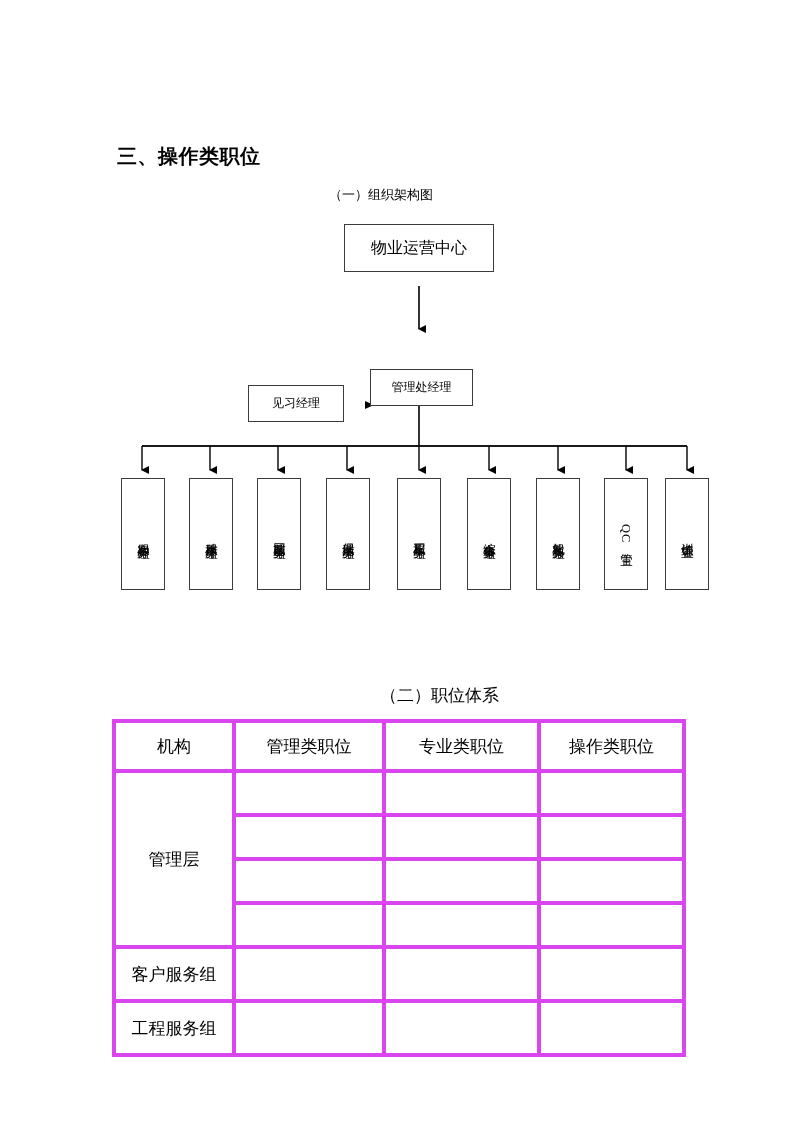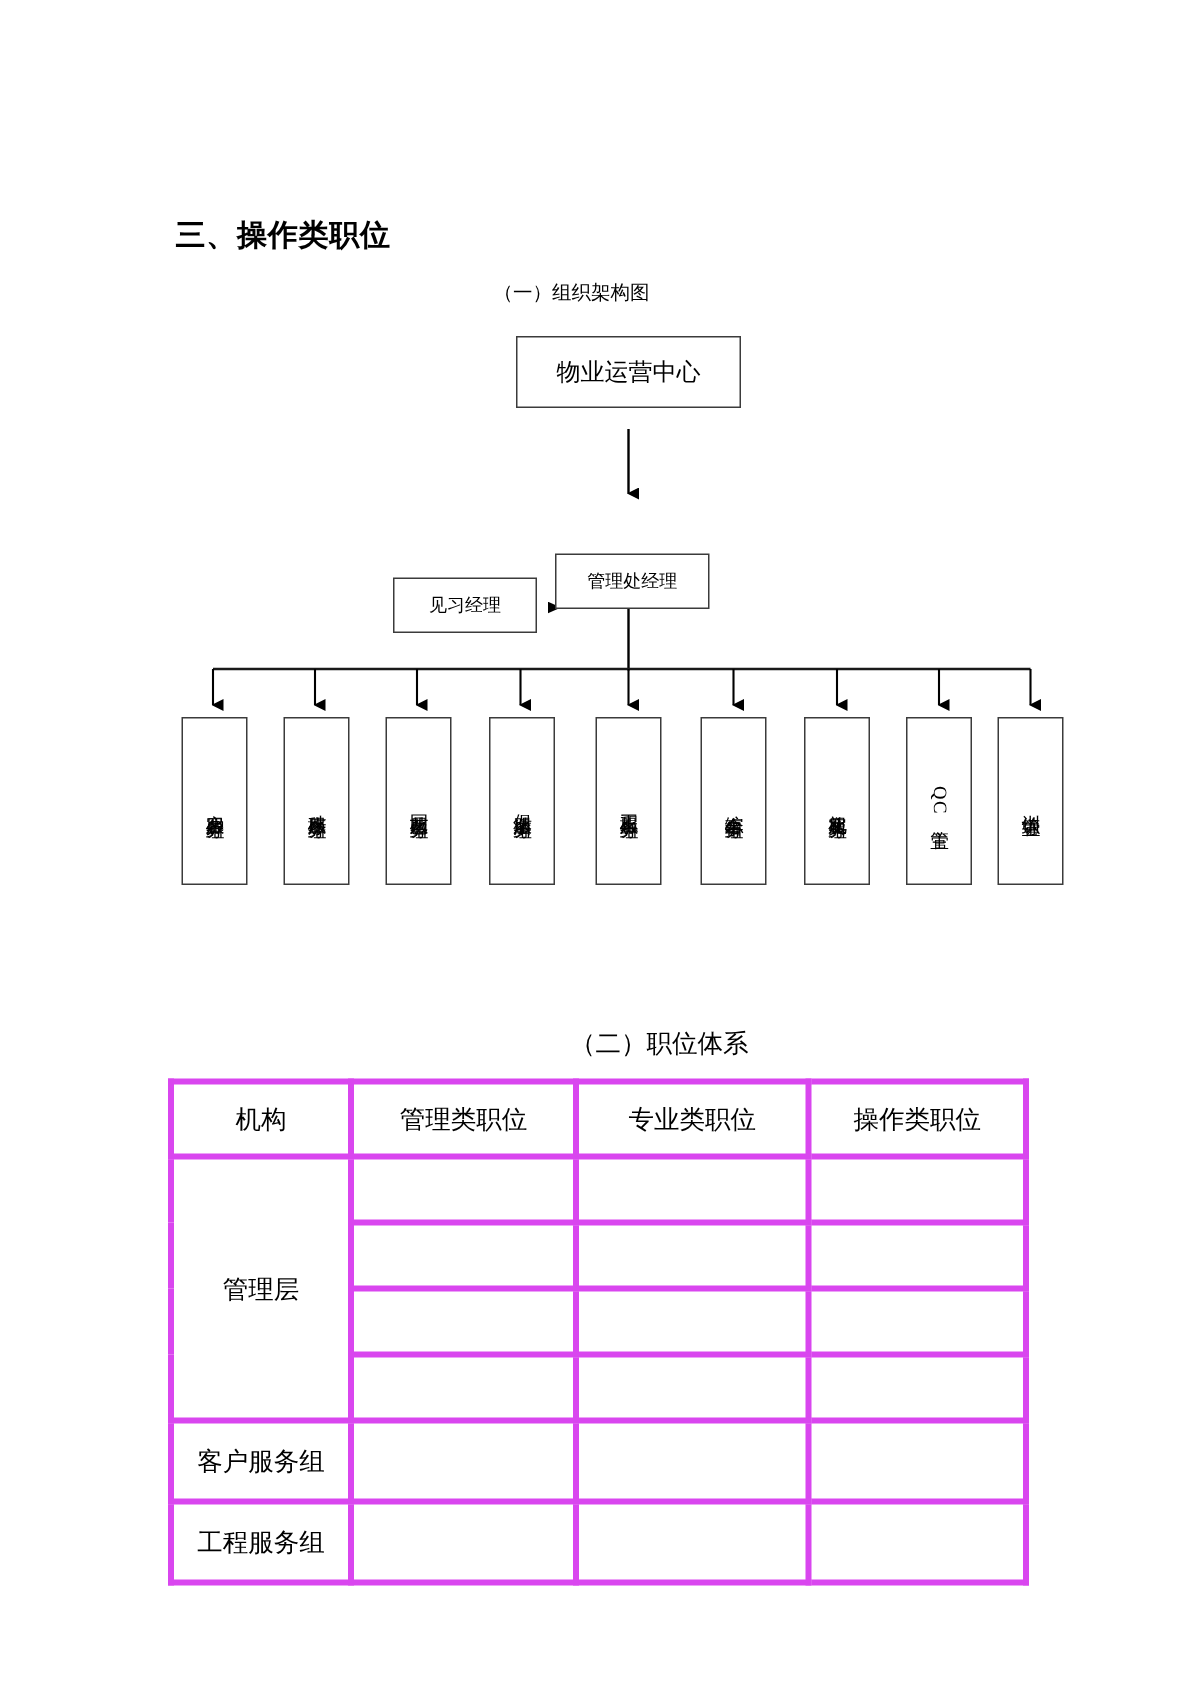--- a/index.html
+++ b/index.html
@@ -72,21 +72,21 @@
   }
   .node-mgr {
     left: 370px;
     top: 337px;
     width: 103px;
     height: 37px;
     font-size: 12px;
     margin-top: 32px;
   }
   .node-trainee {
-    left: 262px;
+    left: 248px;
     top: 385px;
     width: 96px;
     height: 37px;
     font-size: 12px;
   }
   .node-leaf {
     top: 478px;
     width: 44px;
     height: 112px;
     font-size: 12.5px;

